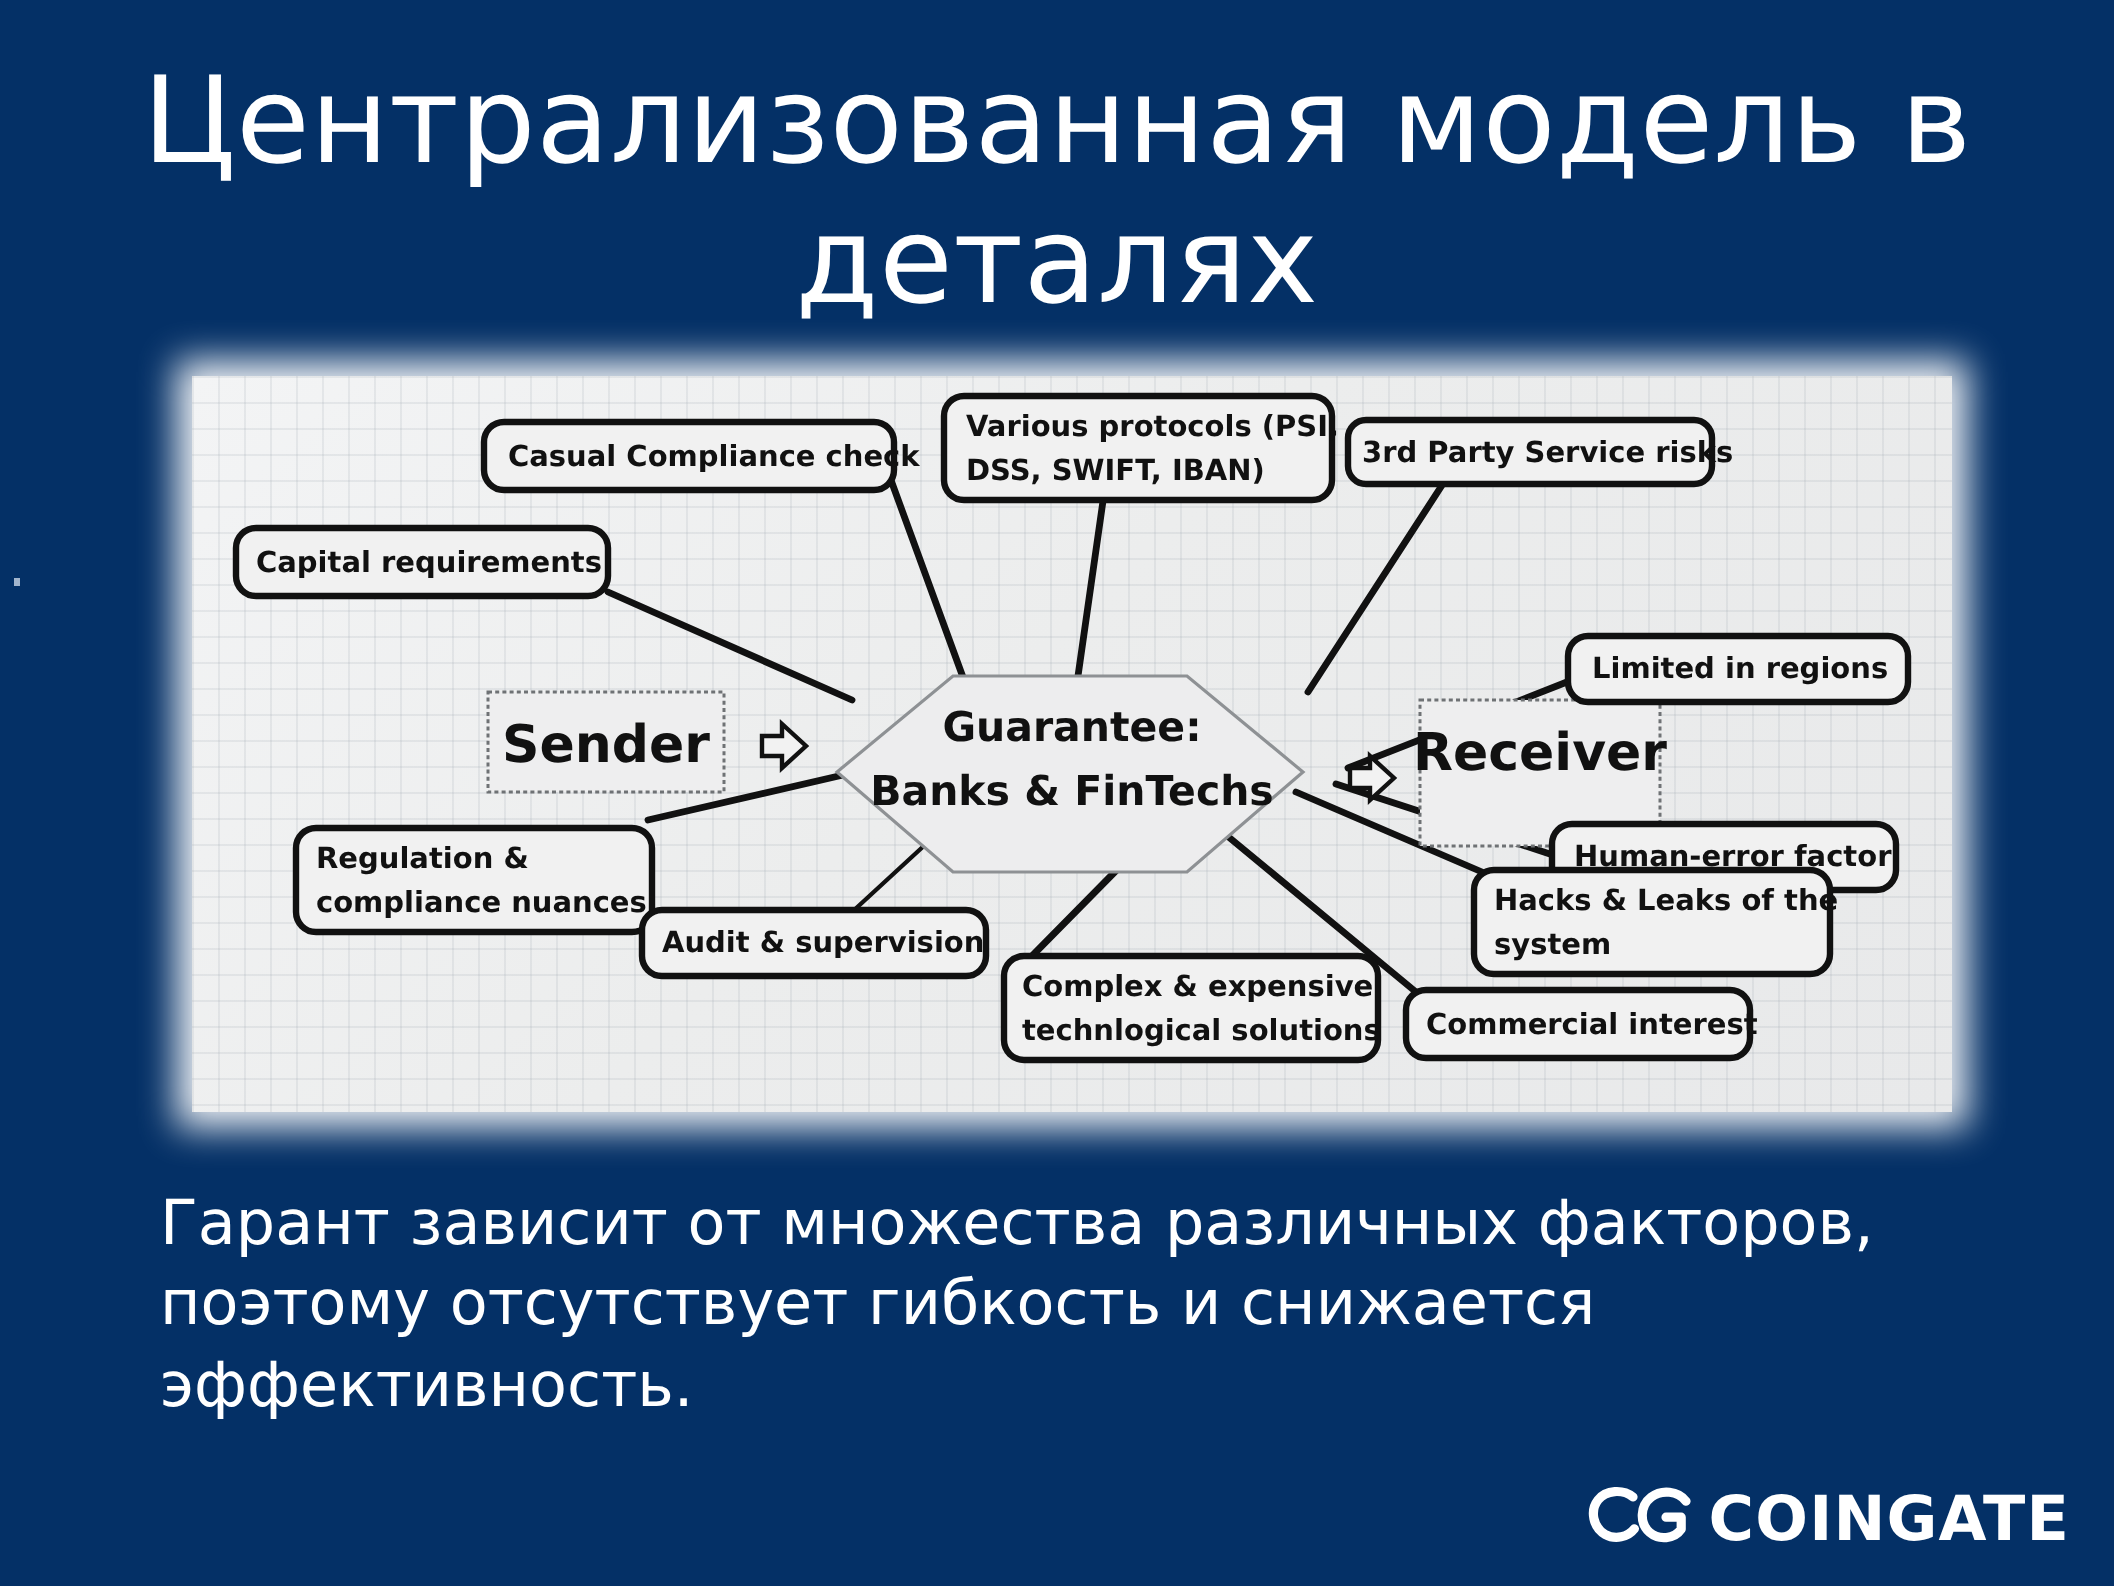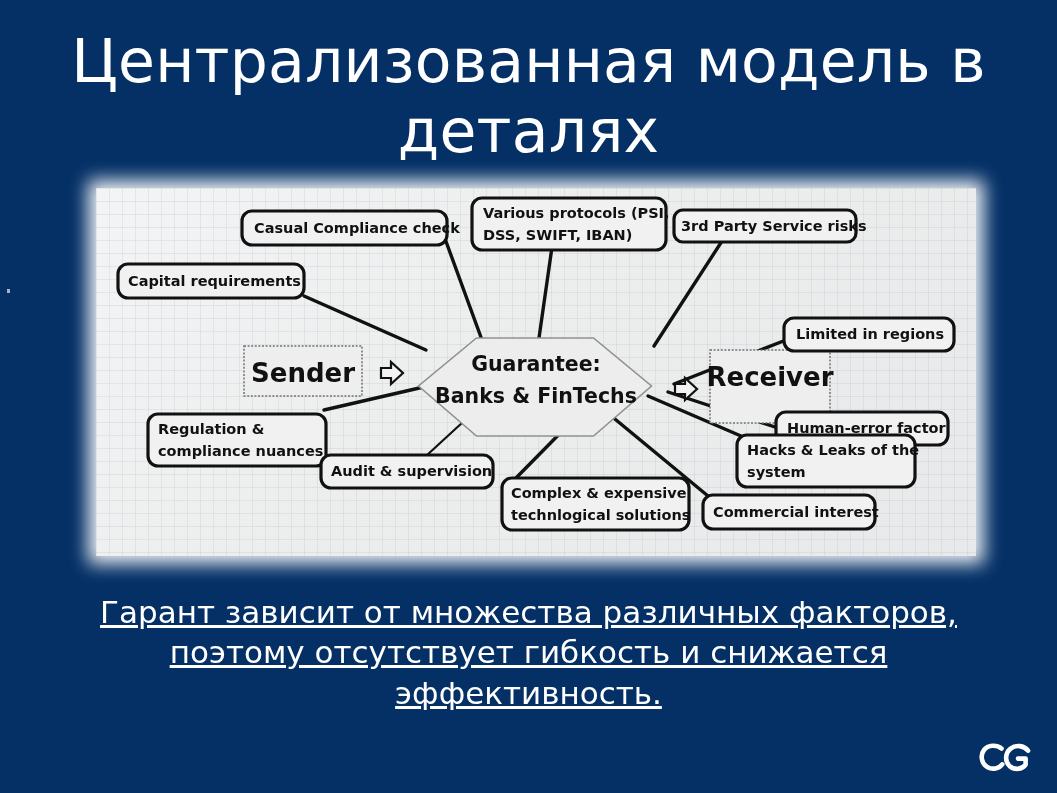--- a/index.html
+++ b/index.html
@@ -122,27 +122,25 @@
     stroke-width: 2.2;
     stroke-linejoin: miter;
   }
 
   
   #slide-caption {
     position: absolute;
     left: 80px;
     top: 592px;
     width: 897px;
-    text-align: center;
     color: #ffffff;
     font-family: "DejaVu Sans", sans-serif;
     font-size: 31px;
     line-height: 1.30;
     font-weight: 400;
-    text-decoration: underline;
   }
 
   
   #brand-logo {
     position: absolute;
     right: 22px;
     top: 738px;
     height: 44px;
     display: flex;
     align-items: center;
@@ -287,13 +285,14 @@
 
 <div id="slide-caption">Гарант зависит от множества различных факторов, поэтому отсутствует гибкость и снижается эффективность.</div>
 
 <div id="brand-logo">
   <svg width="58" height="38" viewBox="0 0 58 38">
     <path d="M24.5 7.5 C19.5 3.5, 11 3.8, 7 9 C2.8 14.4, 4.6 22.8, 10.6 26.2
              C15.6 29.0, 22.0 27.6, 25.2 23.4" fill="none" stroke="#ffffff" stroke-width="4.6" stroke-linecap="round"></path>
     <path d="M51 9.6 C47 4.4, 38.8 3.6, 33.6 7.6 C28.0 11.9, 27.6 20.6, 32.8 25.2
              C37.4 29.2, 45.2 28.6, 48.6 23.6 L48.6 17.6 L41.0 17.6" fill="none" stroke="#ffffff" stroke-width="4.6" stroke-linecap="round" stroke-linejoin="round"></path>
   </svg>
+  <span id="brand-wordmark">COINGATE</span>
 </div>
 
 </body></html>

